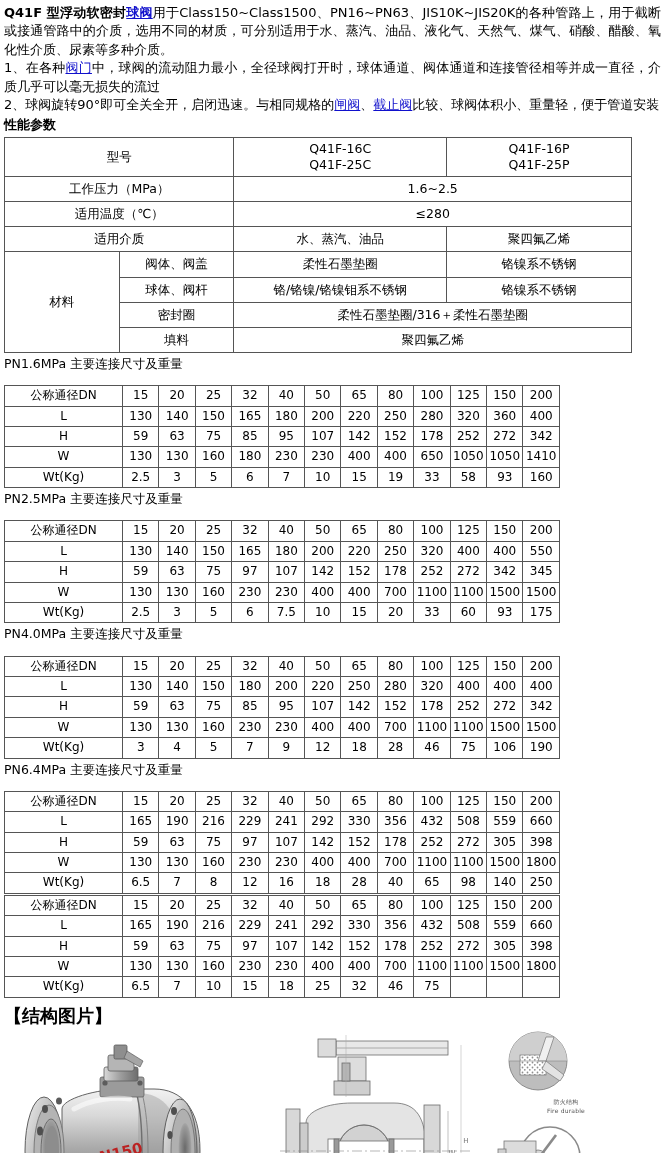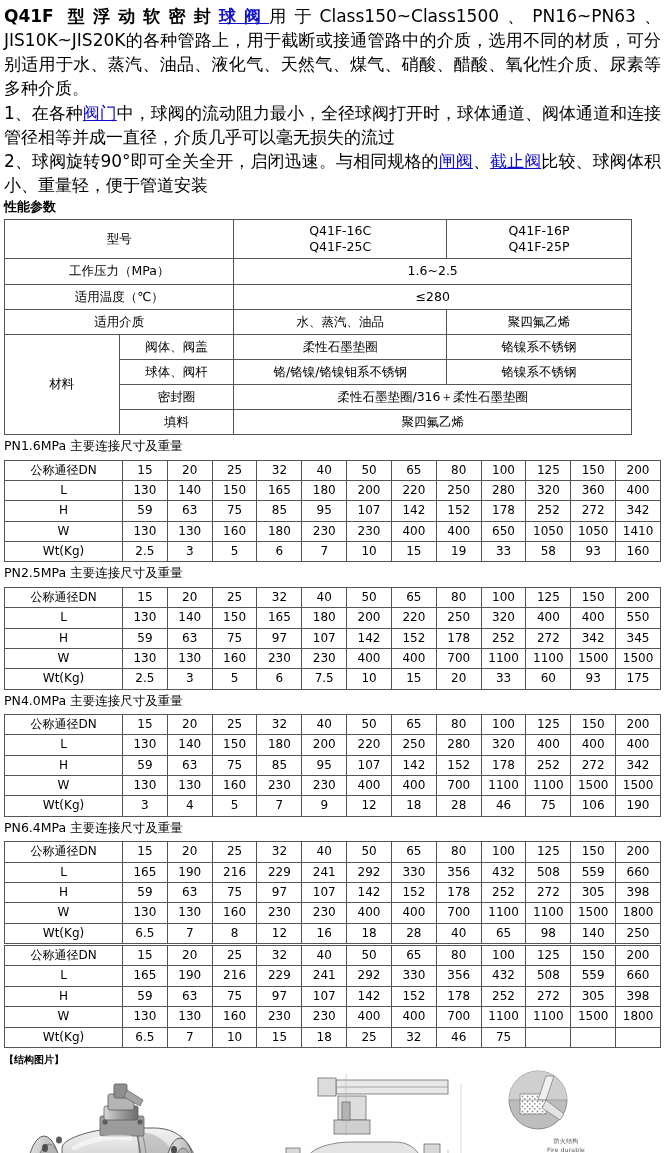--- a/index.html
+++ b/index.html
@@ -20,21 +20,21 @@
     box-sizing: border-box;
   }
   h2.section-title {
     font-size: 13px;
     font-weight: bold;
     margin: 2px 0 1px 0;
     line-height: 1.3;
   }
   p.body-text {
     margin: 0 0 0 0;
-    font-size: 17px;
+    font-size: 13px;
     line-height: 1.42;
     text-align: justify;
   }
   .model-lead {
     font-weight: bold;
   }
   a.inline-link, .inline-link {
     color: #1111cc;
     text-decoration: underline;
   }
@@ -55,43 +55,43 @@
   }
   .spec-label { width: 212px; }
   .spec-sublabel { width: 120px; }
   .spec-cat { width: 92px; }
   .spec-colA { width: 196px; }
   .spec-colB { width: 170px; }
   .two-line { line-height: 1.3; }
   
   .dim-heading {
     font-size: 12.5px;
-    margin: 3px 0 5px 0;
+    margin: 3px 0 13px 0;
     line-height: 1.3;
   }
   table.dim-table {
     border-collapse: collapse;
-    width: 657px;
+    width: 556px;
     margin: 0 0 1px 0;
     table-layout: fixed;
   }
   table.dim-table td {
     border: 1px solid #555555;
     text-align: center;
     vertical-align: middle;
     font-size: 12px;
     padding: 1px 0;
     height: 15px;
   }
   table.dim-table td.rowhead {
     width: 117px;
   }
   
   .pics-title {
-    font-size: 10px;
+    font-size: 18px;
     font-weight: bold;
     margin: 5px 0 2px 0;
   }
   .pics-row {
     display: flex;
     align-items: flex-start;
     justify-content: flex-start;
     width: 665px;
     height: 245px;
     position: relative;

